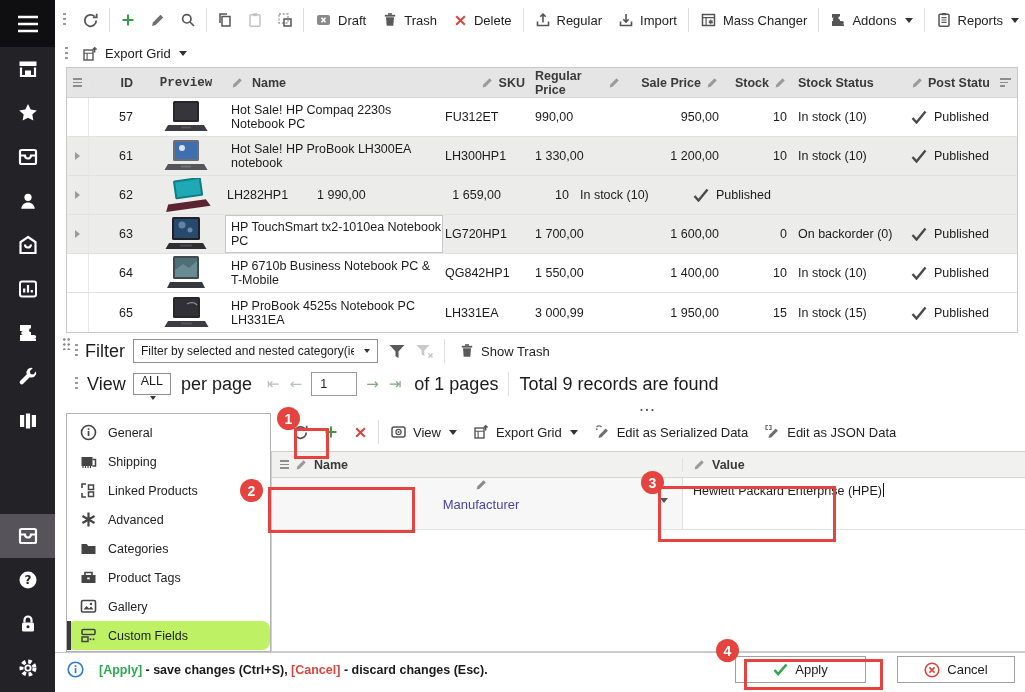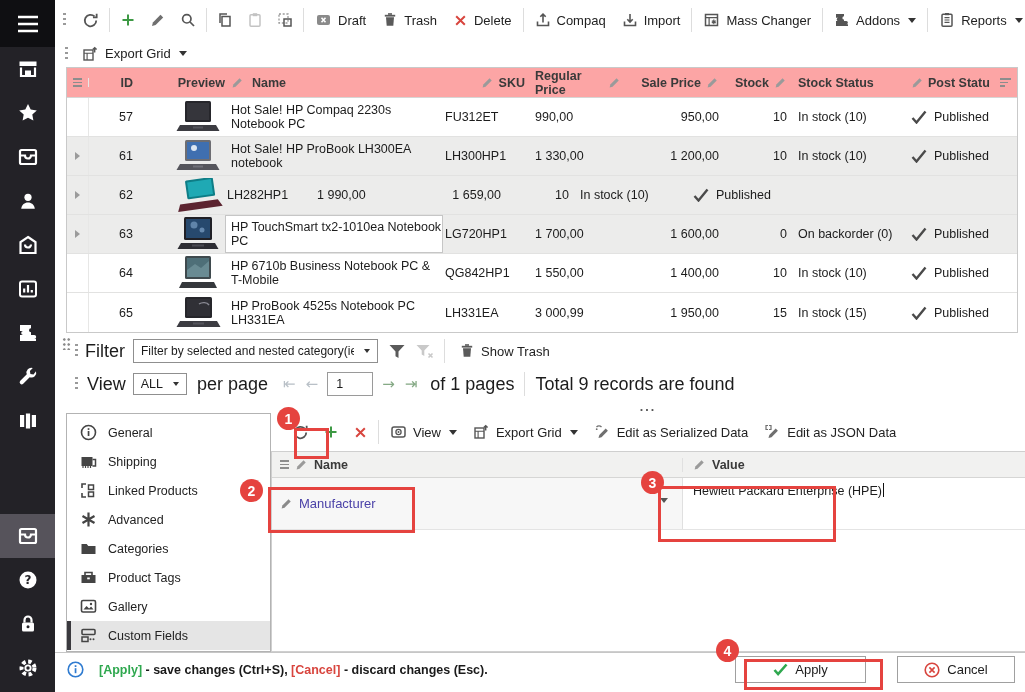--- a/index.html
+++ b/index.html
@@ -31,26 +31,26 @@
   .caret.sm { border-left-width:3.5px; border-right-width:3.5px; border-top-width:4.5px; }
   .vgrip { width:3px; height:15px; flex:none; margin-right:9px;
     background:repeating-linear-gradient(to bottom,#9a9a9a 0 2px, transparent 2px 5px); }
   .grip2 { width:9px; height:13px; flex:none; align-self:flex-start; margin:2px 4px 0 -4px;
     background-image:radial-gradient(#8a8a8a 1.2px, transparent 1.3px); background-size:4.5px 5px; }
 
   
   .grid { margin:0 7px 0 11px; border:1px solid #c9c9c9; background:#fff; }
   .grow { display:flex; align-items:stretch; height:39px; border-bottom:1px solid #e2e2e1; background:#fff; }
   .grow.sel { background:#ececeb; }
-  .ghead { display:flex; height:30px; background:#fca5a5; border-bottom:1px solid #d6d6d5; font-weight:bold; color:#3a3a3a; align-items:center; }
+  .ghead { display:flex; height:30px; background:#e5e5e5; border-bottom:1px solid #d6d6d5; font-weight:bold; color:#3a3a3a; align-items:center; }
   .ghead .cell { display:flex; align-items:center; gap:4px; }
   .cell { display:flex; align-items:center; min-width:0; }
   .c-gut { width:22px; justify-content:center; border-right:1px solid #e7e7e6; }
   .c-id { width:58px; justify-content:flex-end; padding-right:14px; }
-  .c-prev { width:78px; justify-content:flex-end; }
+  .c-prev { width:78px; justify-content:center;font-family:Liberation Mono, monospace; }
   .c-name { width:218px; padding-left:6px; }
   .c-sku { width:92px; padding-left:2px; }
   .c-reg { width:98px; padding-right:12px; }
   .c-sale { width:98px; justify-content:flex-end; padding-right:12px;align-items:center; }
   .c-stock { width:62px; justify-content:flex-end; padding-right:6px; }
   .c-sstat { width:104px; padding-left:5px; }
   .c-post { flex:1; padding-left:14px; gap:7px; }
   .ghead .c-reg, .ghead .c-sale, .ghead .c-stock { gap:5px; }
   .expander { width:0; height:0; border-top:4px solid transparent; border-bottom:4px solid transparent; border-left:5.5px solid #9b9b9b; }
   .active-cell { background:#fff; outline:1px solid #c6c6c6; outline-offset:-1px; }
@@ -67,30 +67,30 @@
   .arrowbtn { font-size:15px; padding:0 5px; font-family:"DejaVu Sans", sans-serif; }
   .a-dis { color:#b9c0c7; }
   .a-en { color:#85a985; }
   .pageinput { width:46px; height:24px; border:1px solid #9a9a9a; display:flex; align-items:center; padding-left:8px; background:#fff; margin:0 4px; }
   .splitter { height:12px; display:flex; align-items:center; justify-content:center; margin-left:216px; color:#555; font-weight:bold; letter-spacing:2px; line-height:6px; }
 
   
   .bottom { display:flex; margin-left:11px; height:239px; min-height:0; }
   .tabs { width:205px; border:1px solid #b3b3b3; background:#fff; flex:none; padding-top:4px; }
   .tab { height:29px; display:flex; align-items:center; gap:11px; padding-left:13px; cursor:pointer; position:relative; color:#222; }
-  .tab.selected { background:#e5e5e5; }
+  .tab.selected { background:#bef264;border-radius:8px; }
   .tab.selected::before { content:""; position:absolute; left:0; top:0; bottom:0; width:4px; background:#3a393e; }
   .detail { flex:1; display:flex; flex-direction:column; min-width:0; }
   .dtb { height:38px; display:flex; align-items:center; padding-left:14px; }
   .dgrid { flex:1; border:1px solid #cfcfcf; border-right:none; display:flex; flex-direction:column; background:#fff; }
   .dghead { height:26px; background:#f1f1f0; border-bottom:1px solid #d6d6d5; display:flex; font-weight:bold; color:#3a3a3a; align-items:center; }
   .dc-name { width:410px; display:flex; align-items:center; gap:6px; padding-left:8px; }
   .dc-value { flex:1; display:flex; align-items:center; gap:6px; padding-left:10px; border-left:1px solid #e0e0e0; }
   .drow { height:52px; display:flex; border-bottom:1px solid #e4e4e4; background:#f7f7f7; }
-  .drow .dc-name { position:relative; align-items:center; }
+  .drow .dc-name { position:relative; align-items:center;flex-direction:column; }
   .fieldname { color:#4b42a8; font-size:13px; }
   .dd-arrow { position:absolute; right:14px; top:20px; width:0; height:0; border-left:4px solid transparent; border-right:4px solid transparent; border-top:5px solid #555; }
   .valuecell { background:#fff; align-items:flex-start !important; padding-top:5px; font-size:12.5px; }
   .caret-bar { display:inline-block; width:1.2px; height:14px; background:#111; margin-left:1px; vertical-align:-2px; }
 
   
   .statusbar { height:34px; border-top:1px solid #c6c6c6; display:flex; align-items:center; padding:0 10px 0 12px; gap:15px; background:#fff; }
   .hint { font-size:12.5px; color:#1a1a1a; }
   .hint .g { color:#2fa84f; font-weight:bold; }
   .hint .r { color:#d8453e; font-weight:bold; }
@@ -312,21 +312,21 @@
       <span>Delete</span>
     </div>
     <span class="vsep"></span>
     <div class="tbtn">
       <span>
           <svg width="16" height="16" viewBox="0 0 16 16">
             <path d="M8 10.5V2.5M5.3 4.8L8 2.1l2.7 2.7" fill="none" stroke="#555" stroke-width="1.6"></path>
             <path d="M2.5 9.5v4h11v-4" fill="none" stroke="#555" stroke-width="1.6"></path>
           </svg>
         </span>
-      <span>Compaq</span>
+      <span>Regular</span>
     </div>
     <div class="tbtn">
       <span>
           <svg width="16" height="16" viewBox="0 0 16 16">
             <path d="M8 2v8M5.3 7.3L8 10l2.7-2.7" fill="none" stroke="#555" stroke-width="1.6"></path>
             <path d="M2.5 9.5v4h11v-4" fill="none" stroke="#555" stroke-width="1.6"></path>
           </svg>
         </span>
       <span>Import</span>
     </div>
@@ -738,21 +738,21 @@
             <rect x="6" y="1.2" width="4" height="1.6" fill="#5a5a5a"></rect>
           </svg>
         </span>
       <span>Show Trash</span>
     </div>
   </div>
 
   <div class="pag-row">
     <span class="vgrip" style="margin-left:9px;"></span>
     <span class="lbl" style="margin-right:7px;">View</span>
-    <div class="combo" style="height:22px;">
+    <div class="combo" style="height:22px;flex-direction:column;">
       <span>ALL</span>
       <span class="caret sm"></span>
     </div>
     <span class="lbl" style="margin:0 10px;">per page</span>
     <span class="arrowbtn a-dis">⇤</span>
     <span class="arrowbtn a-dis">←</span>
     <div class="pageinput">
         <span>1</span>
       </div>
     <span class="arrowbtn a-en">→</span>

